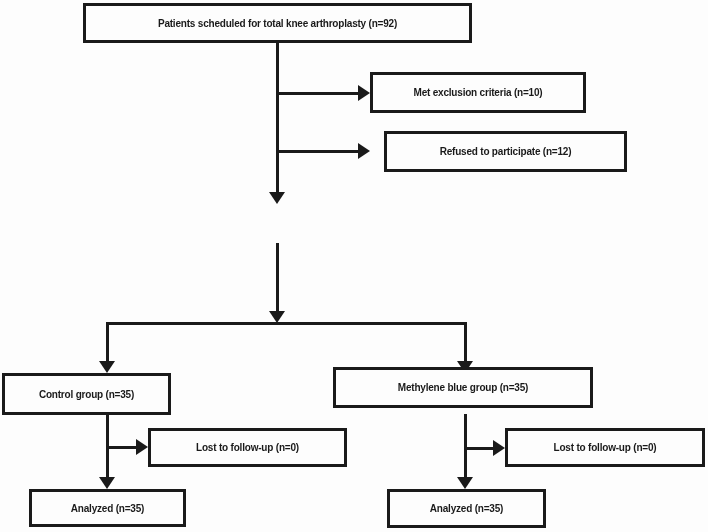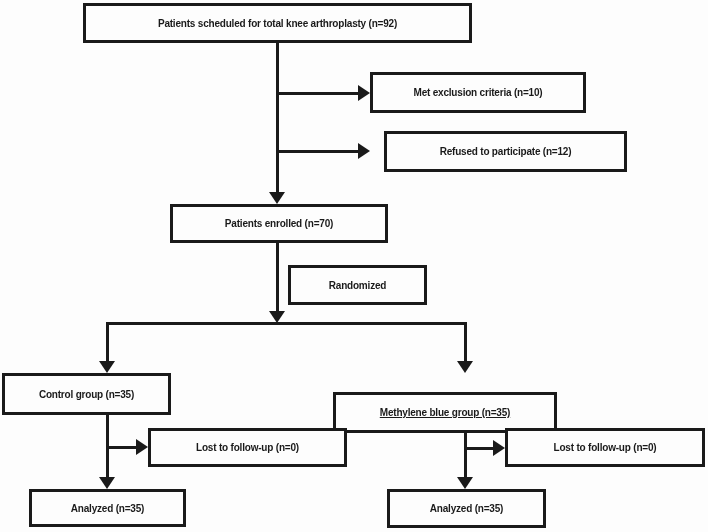--- a/index.html
+++ b/index.html
@@ -83,33 +83,27 @@
   </div>
 
   <div class="box" style="left:370px; top:72px;  width:216px; height:41px;">
     <span>Met exclusion criteria (n=10)</span>
   </div>
 
   <div class="box" style="left:384px; top:131px; width:243px; height:41px;">
     <span>Refused to participate (n=12)</span>
   </div>
 
-  <div class="box" style="left:170px; top:204px; width:218px; height:39px;">
-    <span>Patients enrolled (n=70)</span>
-  </div>
 
-  <div class="box" style="left:288px; top:265px; width:139px; height:40px;">
-    <span>Randomized</span>
-  </div>
 
   <div class="box" style="left:2px;   top:373px; width:169px; height:42px;">
     <span>Control group (n=35)</span>
   </div>
 
-  <div class="box" style="left:333px; top:392px; width:224px; height:41px;text-decoration:underline;">
+  <div class="box" style="left:333px; top:367px; width:260px; height:41px;">
     <span>Methylene blue group (n=35)</span>
   </div>
 
   <div class="box" style="left:148px; top:428px; width:199px; height:39px;">
     <span>Lost to follow-up (n=0)</span>
   </div>
 
   <div class="box" style="left:505px; top:428px; width:200px; height:39px;">
     <span>Lost to follow-up (n=0)</span>
   </div>

